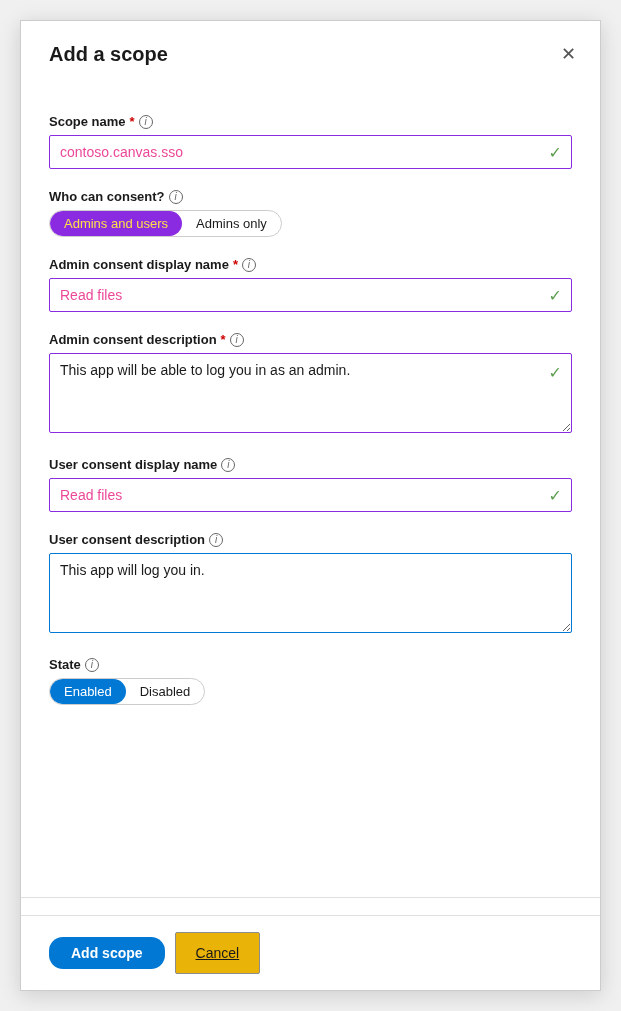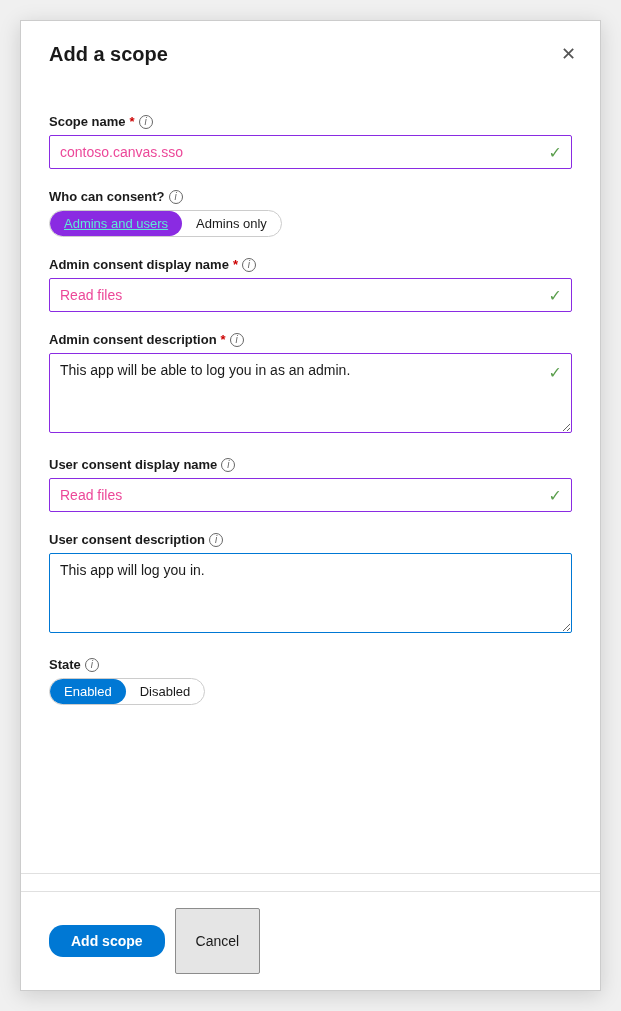--- a/index.html
+++ b/index.html
@@ -133,23 +133,22 @@
       font-size: 13px;
       border: none;
       cursor: pointer;
       background: transparent;
       color: #1a1a1a;
       border-radius: 20px;
       font-family: 'Segoe UI', Arial, sans-serif;
     }
     .toggle-btn.active-purple {
       background: #8a2be2;
-      color: #5eead4;
+      color: #fde047;
       font-weight: 500;
-      text-decoration: underline;
     }
     .toggle-btn.active-blue {
       background: #0078d4;
       color: #fff;
       font-weight: 500;
     }
     .dialog-footer {
       border-top: 1px solid #e0e0e0;
       padding: 16px 28px;
       display: flex;
@@ -161,28 +160,29 @@
       color: #fff;
       border: none;
       padding: 8px 22px;
       font-size: 14px;
       font-weight: 600;
       cursor: pointer;
       border-radius: 14px;
       font-family: 'Segoe UI', Arial, sans-serif;
     }
     .btn-secondary {
-      background: #e5e5e5;
+      background: #eab308;
       color: #1a1a1a;
       border: 1.5px solid #8c8c8c;
-      padding: 24px 20px;
+      padding: 12px 20px;
       font-size: 14px;
       cursor: pointer;
       border-radius: 2px;
       font-family: 'Segoe UI', Arial, sans-serif;
+      text-decoration: underline;
     }
     .divider-line {
       border: none;
       border-top: 1px solid #e0e0e0;
       margin: 0;
     }
   </style>
 </head>
 <body>
 

